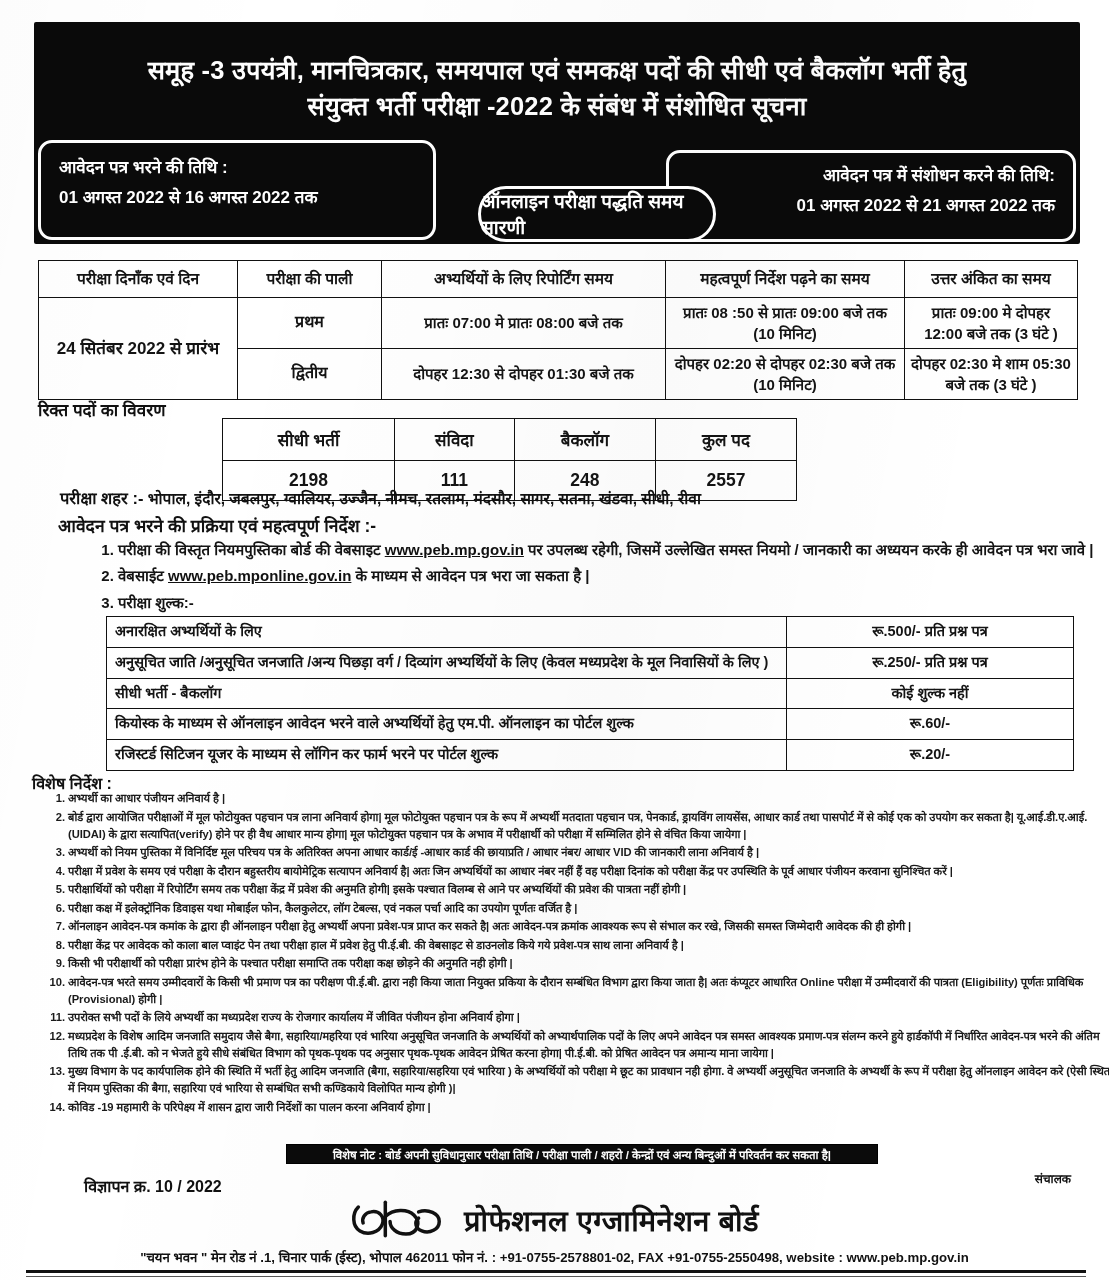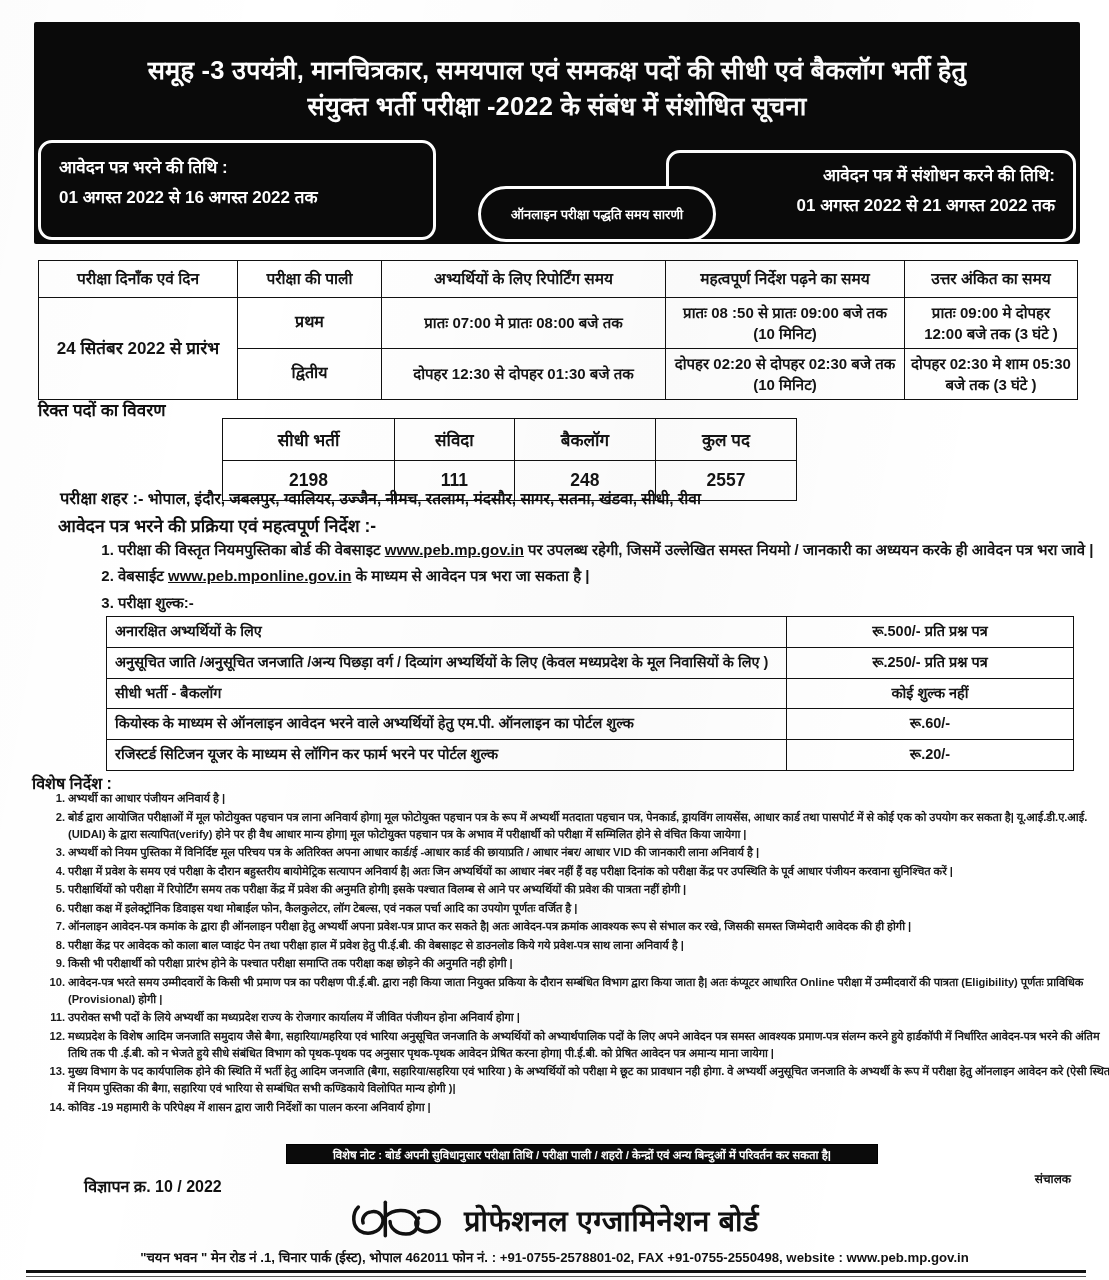--- a/index.html
+++ b/index.html
@@ -41,21 +41,21 @@
   .datebox .dl{
     font-size:17px;font-weight:bold;line-height:1.75;white-space:nowrap;
   }
   #db-left{left:38px;top:140px;width:398px;height:100px;padding:10px 0 0 18px;}
   #db-right{left:666px;top:150px;width:410px;height:92px;padding:8px 18px 0 0;text-align:right;}
 
   .ovalbox{
     position:absolute;left:478px;top:186px;width:238px;height:56px;
     background:#0a0a0a;border:3px solid #ffffff;border-radius:30px;
     color:#fff;display:flex;align-items:center;justify-content:center;
-    font-size:13px;font-weight:bold;box-sizing:border-box;z-index:4;
+    font-size:19px;font-weight:bold;box-sizing:border-box;z-index:4;
   }
 
   
   table.doc{
     border-collapse:collapse;
     font-family:"Liberation Sans","DejaVu Sans",sans-serif;
   }
   table.doc td,table.doc th{
     border:1.6px solid #111;
     padding:4px 6px;

